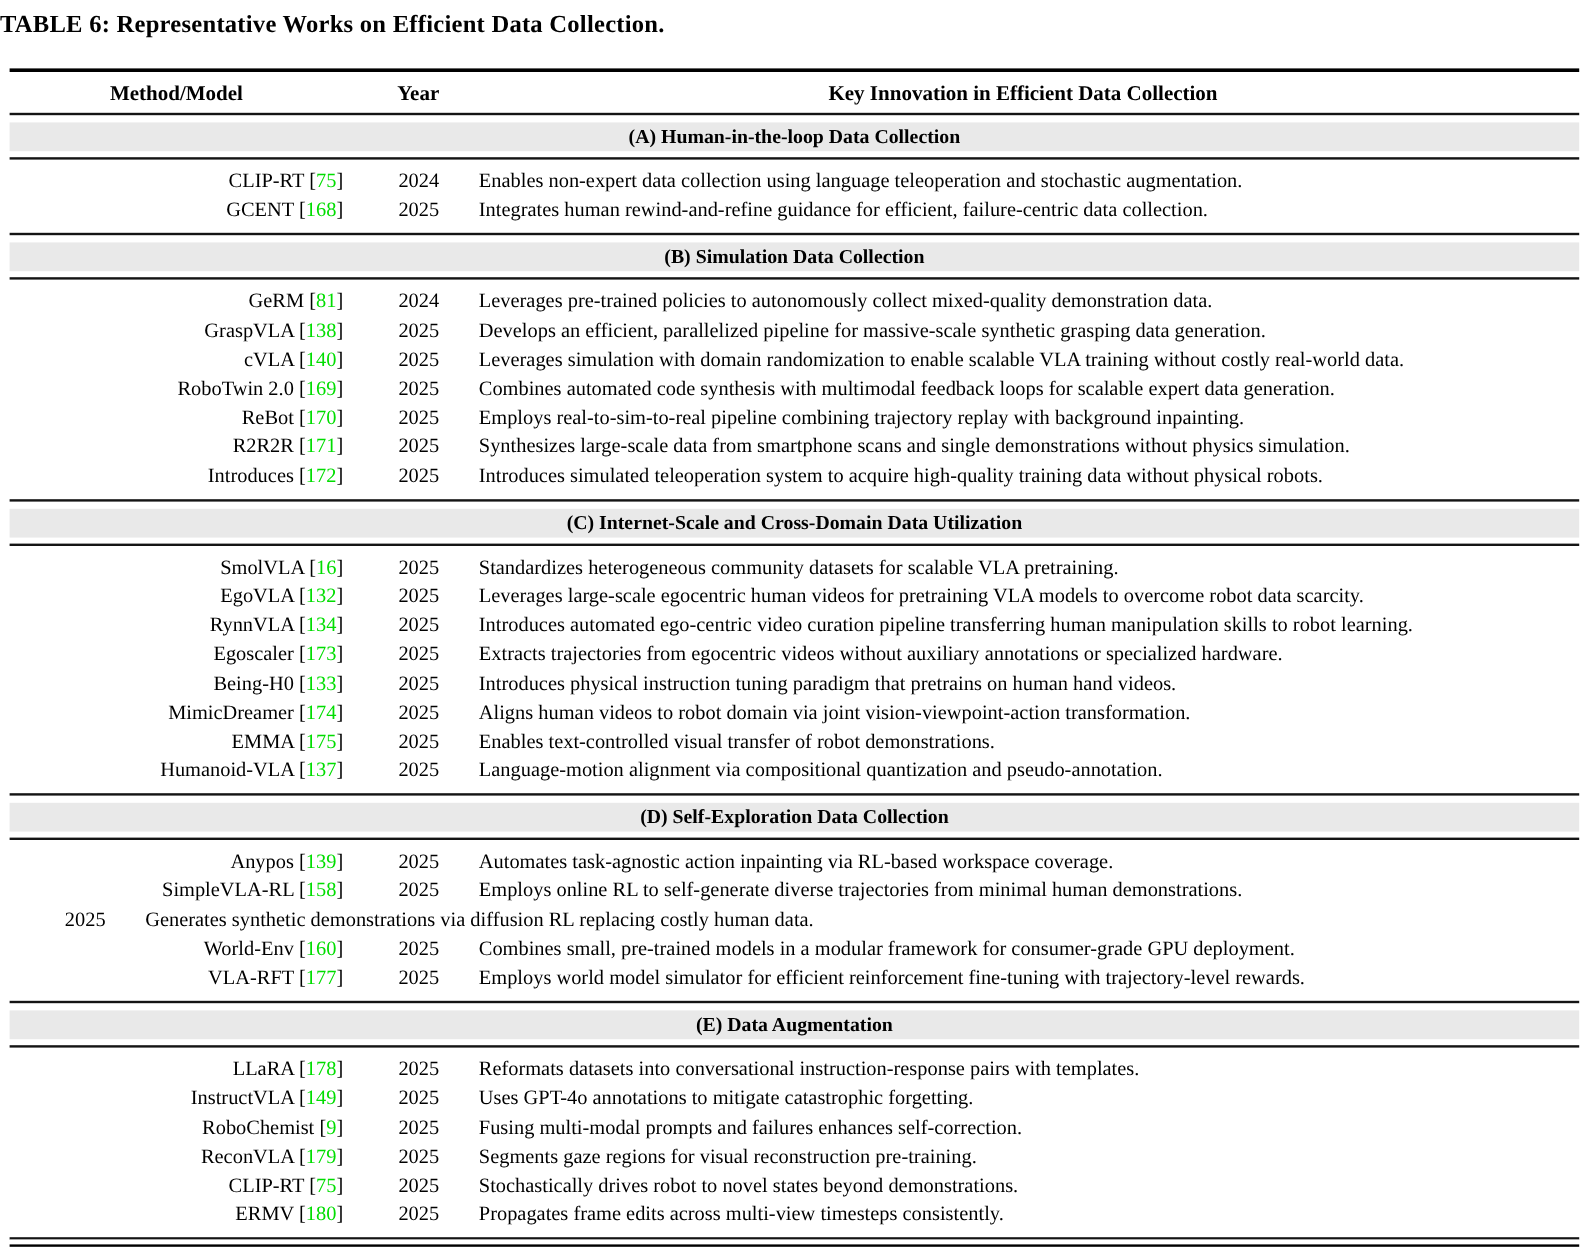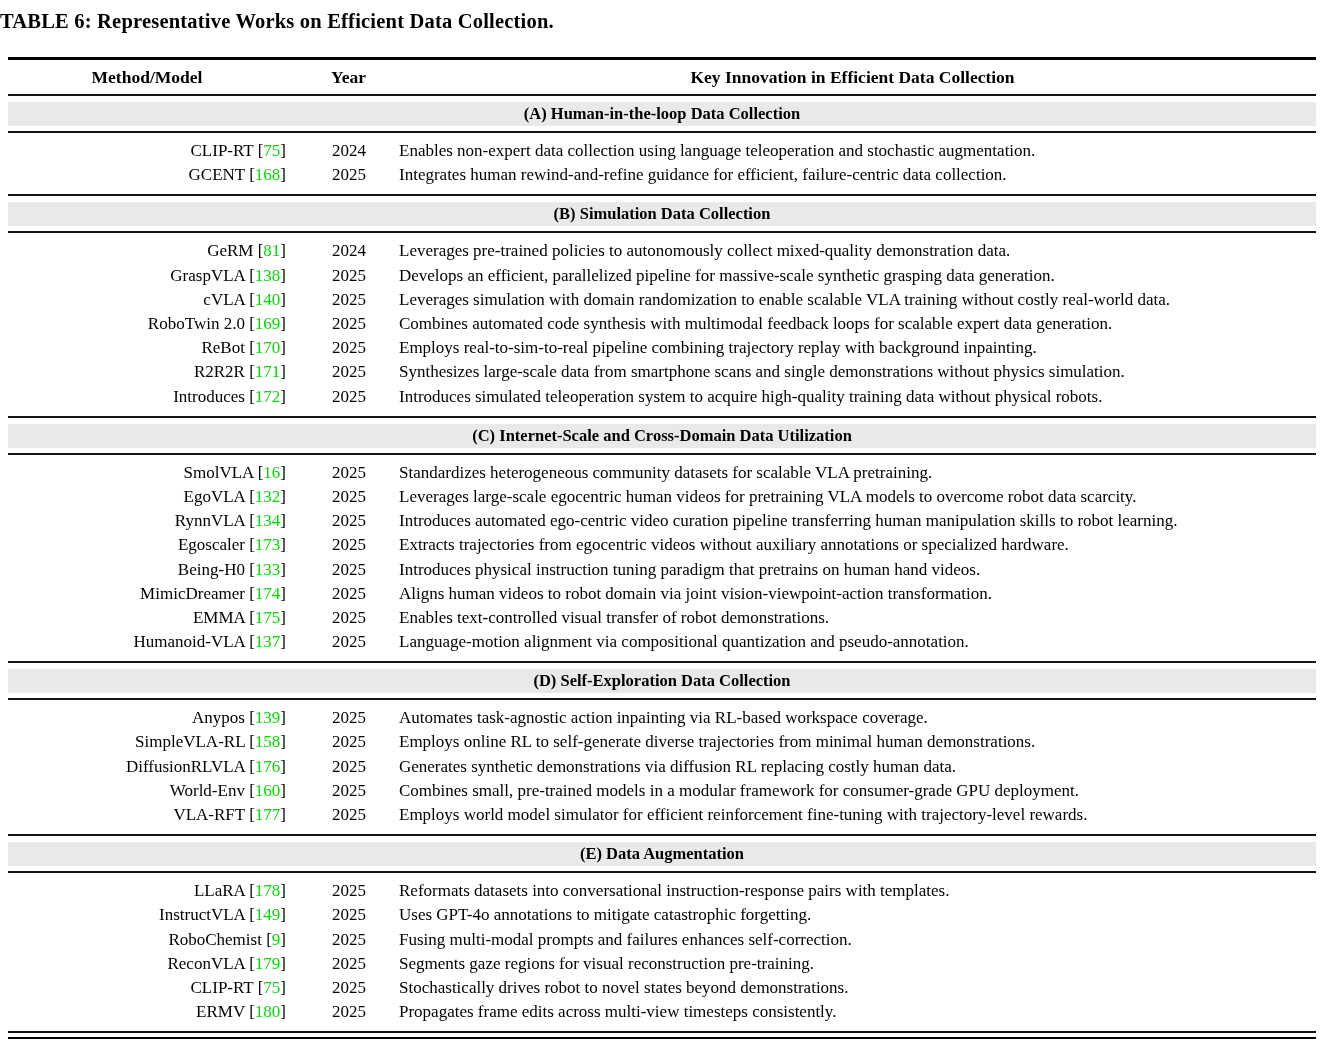--- a/index.html
+++ b/index.html
@@ -203,21 +203,20 @@
     <div class="col3 innovation-cell">Automates task-agnostic action inpainting via RL-based workspace coverage.</div>
   </div>
 
   <div class="row">
     <div class="col1 method-cell"><span class="method">SimpleVLA-RL</span><span class="bracket open"> [</span><span class="cite">158</span><span class="bracket close">]</span></div>
     <div class="col2 year-cell">2025</div>
     <div class="col3 innovation-cell">Employs online RL to self-generate diverse trajectories from minimal human demonstrations.</div>
   </div>
 
   <div class="row">
-    <div class="col1 method-cell"><span class="method">DiffusionRLVLA</span><span class="bracket open"> [</span><span class="cite">176</span><span class="bracket close">]</span></div>
     <div class="col2 year-cell">2025</div>
     <div class="col3 innovation-cell">Generates synthetic demonstrations via diffusion RL replacing costly human data.</div>
   </div>
 
   <div class="row">
     <div class="col1 method-cell"><span class="method">World-Env</span><span class="bracket open"> [</span><span class="cite">160</span><span class="bracket close">]</span></div>
     <div class="col2 year-cell">2025</div>
     <div class="col3 innovation-cell">Combines small, pre-trained models in a modular framework for consumer-grade GPU deployment.</div>
   </div>
 

